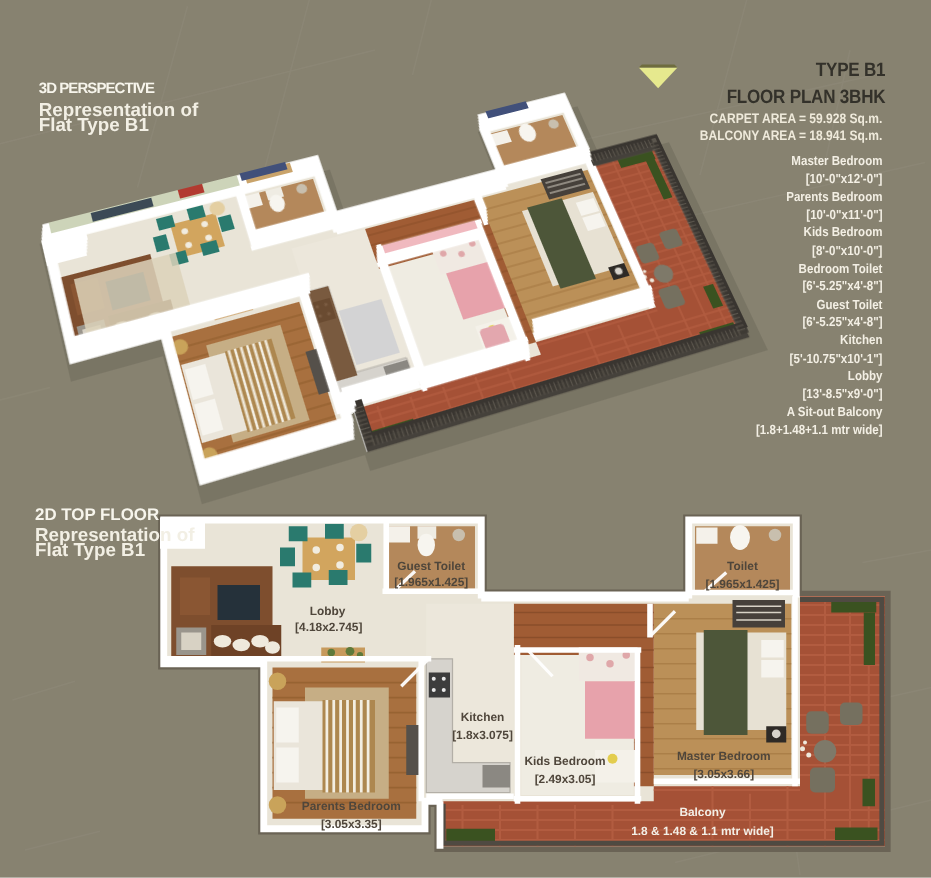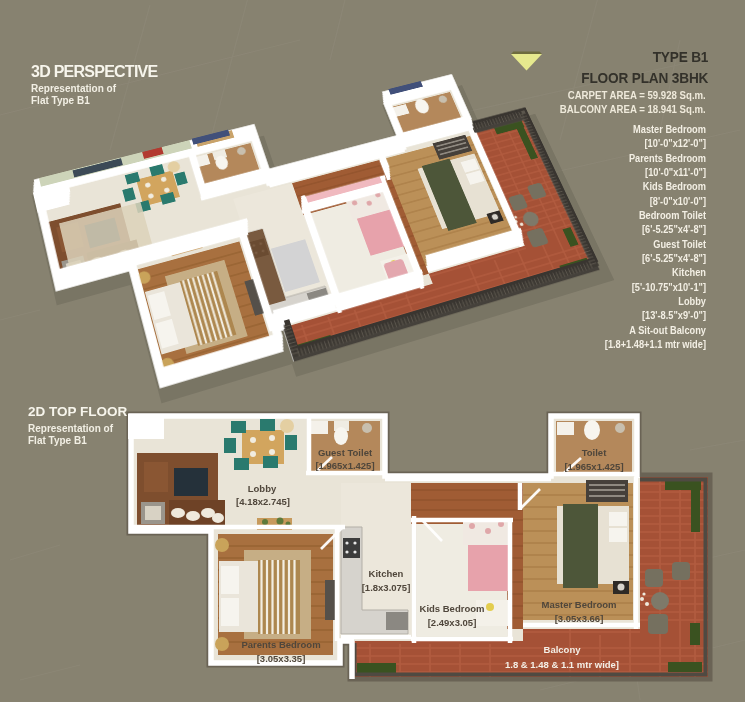--- a/index.html
+++ b/index.html
@@ -1,19 +1,19 @@
 <!DOCTYPE html>
 <html><head>
 <meta charset="utf-8">
 <style>
 html,body{margin:0;padding:0;}
 #stage{position:relative;width:745px;height:702px;background:#878270;overflow:hidden;
   font-family:"Liberation Sans",sans-serif;}
 .h1{position:absolute;color:#f7f5ec;font-weight:bold;}
-.sub{position:absolute;color:#f2efe4;font-weight:bold;font-size:10px;line-height:12px;}
+.sub{position:absolute;color:#f2efe4;font-weight:bold;font-size:15px;line-height:12px;}
 .dark{color:#33312a;}
 #view3d{position:absolute;left:0;top:0;width:620px;height:300px;
   transform-origin:0 0;
   transform:matrix3d(0.893792,-0.194667,0,0.00016496, 0.167986,0.716733,0,-0.00035957, 0,0,1,0, 23.3451,183.70,0,1);}
 #view2d{position:absolute;left:120px;top:400px;width:620px;height:300px;}
 </style>
 </head>
 <body>
 <div id="stage">
 
@@ -330,21 +330,21 @@
     <text x="459" y="222">[3.05x3.66]</text>
   </g>
   <g font-family="Liberation Sans,sans-serif" font-weight="bold" font-size="9.5" fill="#f3efe6" text-anchor="middle">
 
     <text x="442" y="253">Balcony</text>
     <text x="442" y="268">1.8 &amp; 1.48 &amp; 1.1 mtr wide]</text>
   </g>
 </svg>
 </div>
 
-<div class="h1" style="left:31px;top:63px;font-size:16px;letter-spacing:-0.75px;">3D PERSPECTIVE</div>
+<div class="h1" style="left:31px;top:63px;font-size:12px;letter-spacing:-0.75px;">3D PERSPECTIVE</div>
 
 <div class="sub" style="left:31px;top:83px;">Representation of<br>Flat Type B1</div>
 
 <div class="h1" style="left:28px;top:404px;font-size:13.5px;">2D TOP FLOOR</div>
 
 <div class="sub" style="left:28px;top:423px;">Representation of<br>Flat Type B1</div>
 
 <svg width="40" height="26" style="position:absolute;left:508px;top:46px">
   <path d="M3,8 L34,8 L18.5,24.5 Z" fill="#e6e98e"></path>
   <path d="M3,8 L34,8 L31.5,5.5 L5.5,5.5 Z" fill="#6e6c3e"></path>

